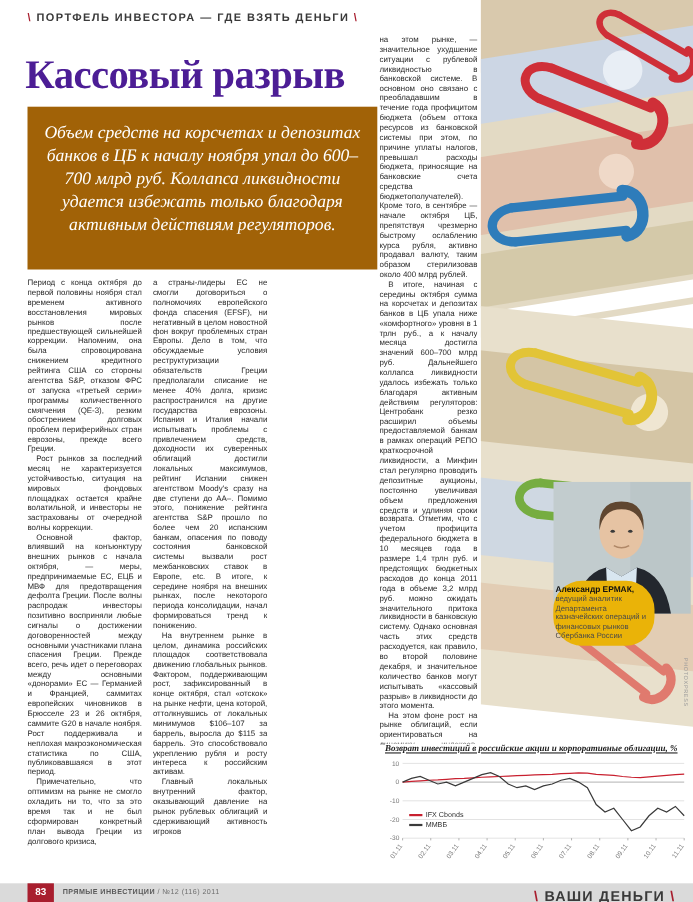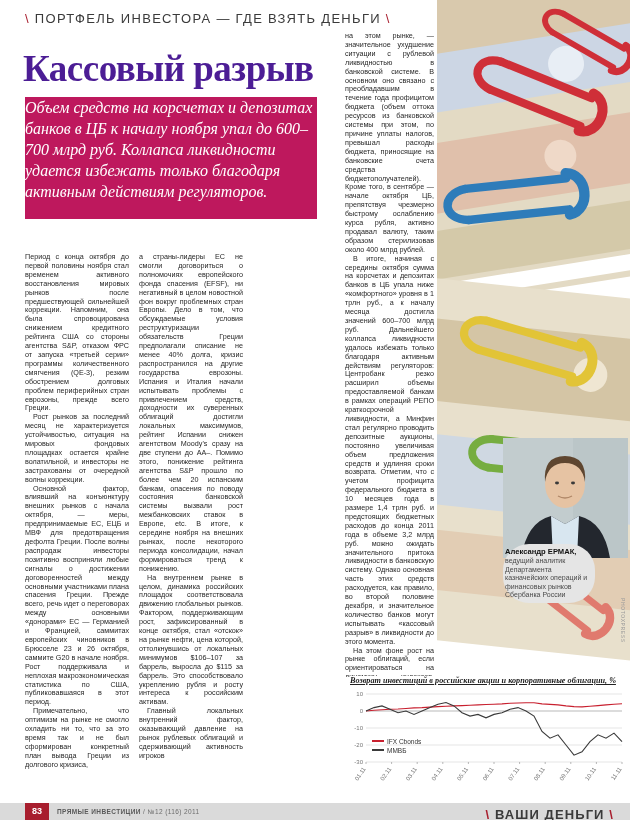--- a/index.html
+++ b/index.html
@@ -1,48 +1,48 @@
 <!DOCTYPE html>
 <html lang="ru"><head>
 <meta charset="utf-8">
 <style>
   html,body{margin:0;padding:0;background:#888;}
   .page{position:relative;width:630px;height:820px;background:#ffffff;overflow:hidden;
         font-family:"Liberation Sans",sans-serif;color:#222;}
 
   
-  .kicker{position:absolute;left:25px;top:11px;font-size:13px;font-weight:normal;
+  .kicker{position:absolute;left:25px;top:11px;font-size:10px;font-weight:bold;
           letter-spacing:1.3px;color:#3a3a3a;z-index:5;}
   .red{color:#a81e2e;}
 
   
   .title{position:absolute;left:23px;top:22px;font-family:"Liberation Serif","DejaVu Serif",serif;
          font-size:37px;font-weight:bold;color:#4c1d95;letter-spacing:-0.5px;z-index:5;}
 
   
-  .lede{position:absolute;left:25px;top:97px;width:292px;height:122px;padding:0;
-        background:#be185d;color:#ffffff;z-index:5;
+  .lede{position:absolute;left:25px;top:97px;width:292px;height:122px;padding:13px;
+        background:#a16207;color:#ffffff;z-index:5;
         font-family:"Liberation Serif","DejaVu Serif",serif;font-style:italic;
-        font-size:16px;line-height:21px;}
+        font-size:16px;line-height:21px;text-align:center;}
 
   
   .col{position:absolute;font-size:7.2px;line-height:8.9px;text-align:justify;
        color:#272727;z-index:4;overflow:hidden;}
   .col p{margin:0;text-indent:8px;}
   .col p:first-child{text-indent:0;}
   .col1{left:25px;top:253px;width:104px;height:550px;}
   .col2{left:139px;top:253px;width:104px;height:550px;}
   .col3{left:345px;top:32px;width:89px;height:645px;}
 
   
   .photo-pins{position:absolute;left:437px;top:0;width:193px;height:692px;overflow:hidden;z-index:1;}
 
   
   .portrait{position:absolute;left:503px;top:438px;width:125px;height:120px;z-index:3;}
-  .expert-caption{position:absolute;left:503px;top:544px;width:88px;background:#e5e5e5;
+  .expert-caption{position:absolute;left:503px;top:528px;width:88px;background:#eab308;
                   padding:3px 2px;z-index:3;border-radius:26px;}
   .expert-name{font-size:7.6px;font-weight:bold;color:#111;line-height:9px;}
   .expert-role{font-size:7px;color:#4a4a4a;line-height:8.6px;margin-top:1px;}
 
   .photo-credit{position:absolute;left:620px;top:598px;writing-mode:vertical-rl;
                 font-size:5px;color:#9a9a9a;letter-spacing:0.6px;z-index:4;}
 
   
   .chart{position:absolute;left:350px;top:676px;width:278px;background:#ffffff;z-index:6;text-decoration:underline;}
   .chart-title{font-family:"Liberation Serif","DejaVu Serif",serif;font-style:italic;

